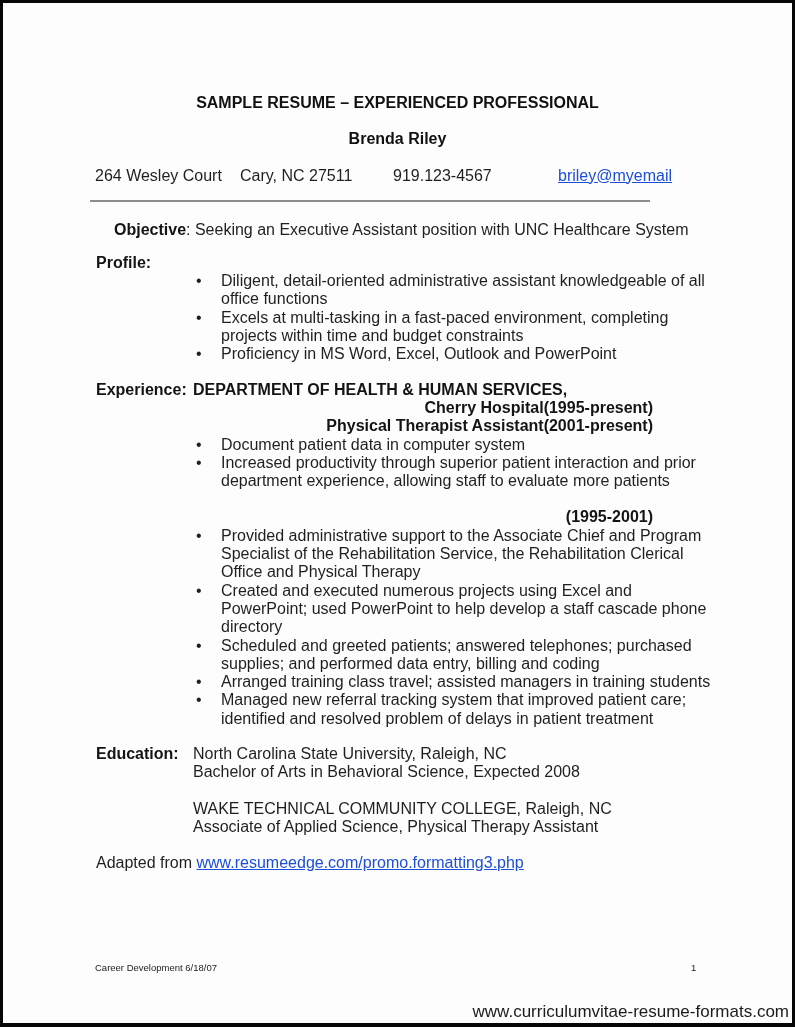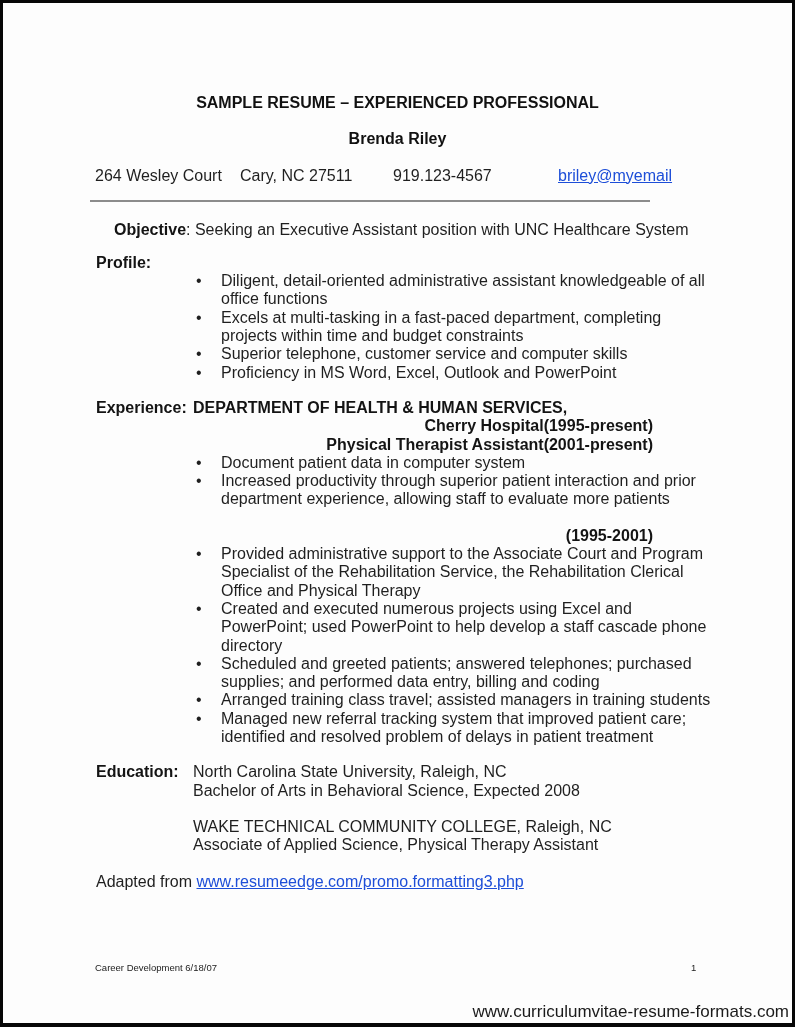--- a/index.html
+++ b/index.html
@@ -64,23 +64,22 @@
 
   <div class="rule"></div>
 
   <div class="objective"><span class="bold">Objective</span><span>: Seeking an Executive Assistant position with UNC Healthcare System</span></div>
 
   <div class="sec mt-profile">
     <div class="sec-label">Profile:</div>
     <ul class="bullets">
       <li>Diligent, detail-oriented administrative assistant knowledgeable of all
 office functions</li>
-      <li>Excels at multi-tasking in a fast-paced department, completing
+      <li>Excels at multi-tasking in a fast-paced environment, completing
 projects within time and budget constraints</li>
-      <li>Superior telephone, customer service and computer skills</li>
       <li>Proficiency in MS Word, Excel, Outlook and PowerPoint</li>
     </ul>
   </div>
 
   <div class="sec row mt-exp">
     <div class="sec-label">Experience:</div>
     <div class="sec-body">
       <div class="bold">DEPARTMENT OF HEALTH &amp; HUMAN SERVICES,</div>
       <div class="jobrow">
         <span class="bold">Cherry Hospital</span>
@@ -92,21 +91,21 @@
       </div>
       <ul class="bullets">
         <li>Document patient data in computer system</li>
         <li>Increased productivity through superior patient interaction and prior
 department experience, allowing staff to evaluate more patients</li>
       </ul>
       <div class="jobrow gap-top">
         <span class="bold">(1995-2001)</span>
       </div>
       <ul class="bullets">
-        <li>Provided administrative support to the Associate Court and Program
+        <li>Provided administrative support to the Associate Chief and Program
 Specialist of the Rehabilitation Service, the Rehabilitation Clerical
 Office and Physical Therapy</li>
         <li>Created and executed numerous projects using Excel and
 PowerPoint; used PowerPoint to help develop a staff cascade phone
 directory</li>
         <li>Scheduled and greeted patients; answered telephones; purchased
 supplies; and performed data entry, billing and coding</li>
         <li>Arranged training class travel; assisted managers in training students</li>
         <li>Managed new referral tracking system that improved patient care;
 identified and resolved problem of delays in patient treatment</li>

